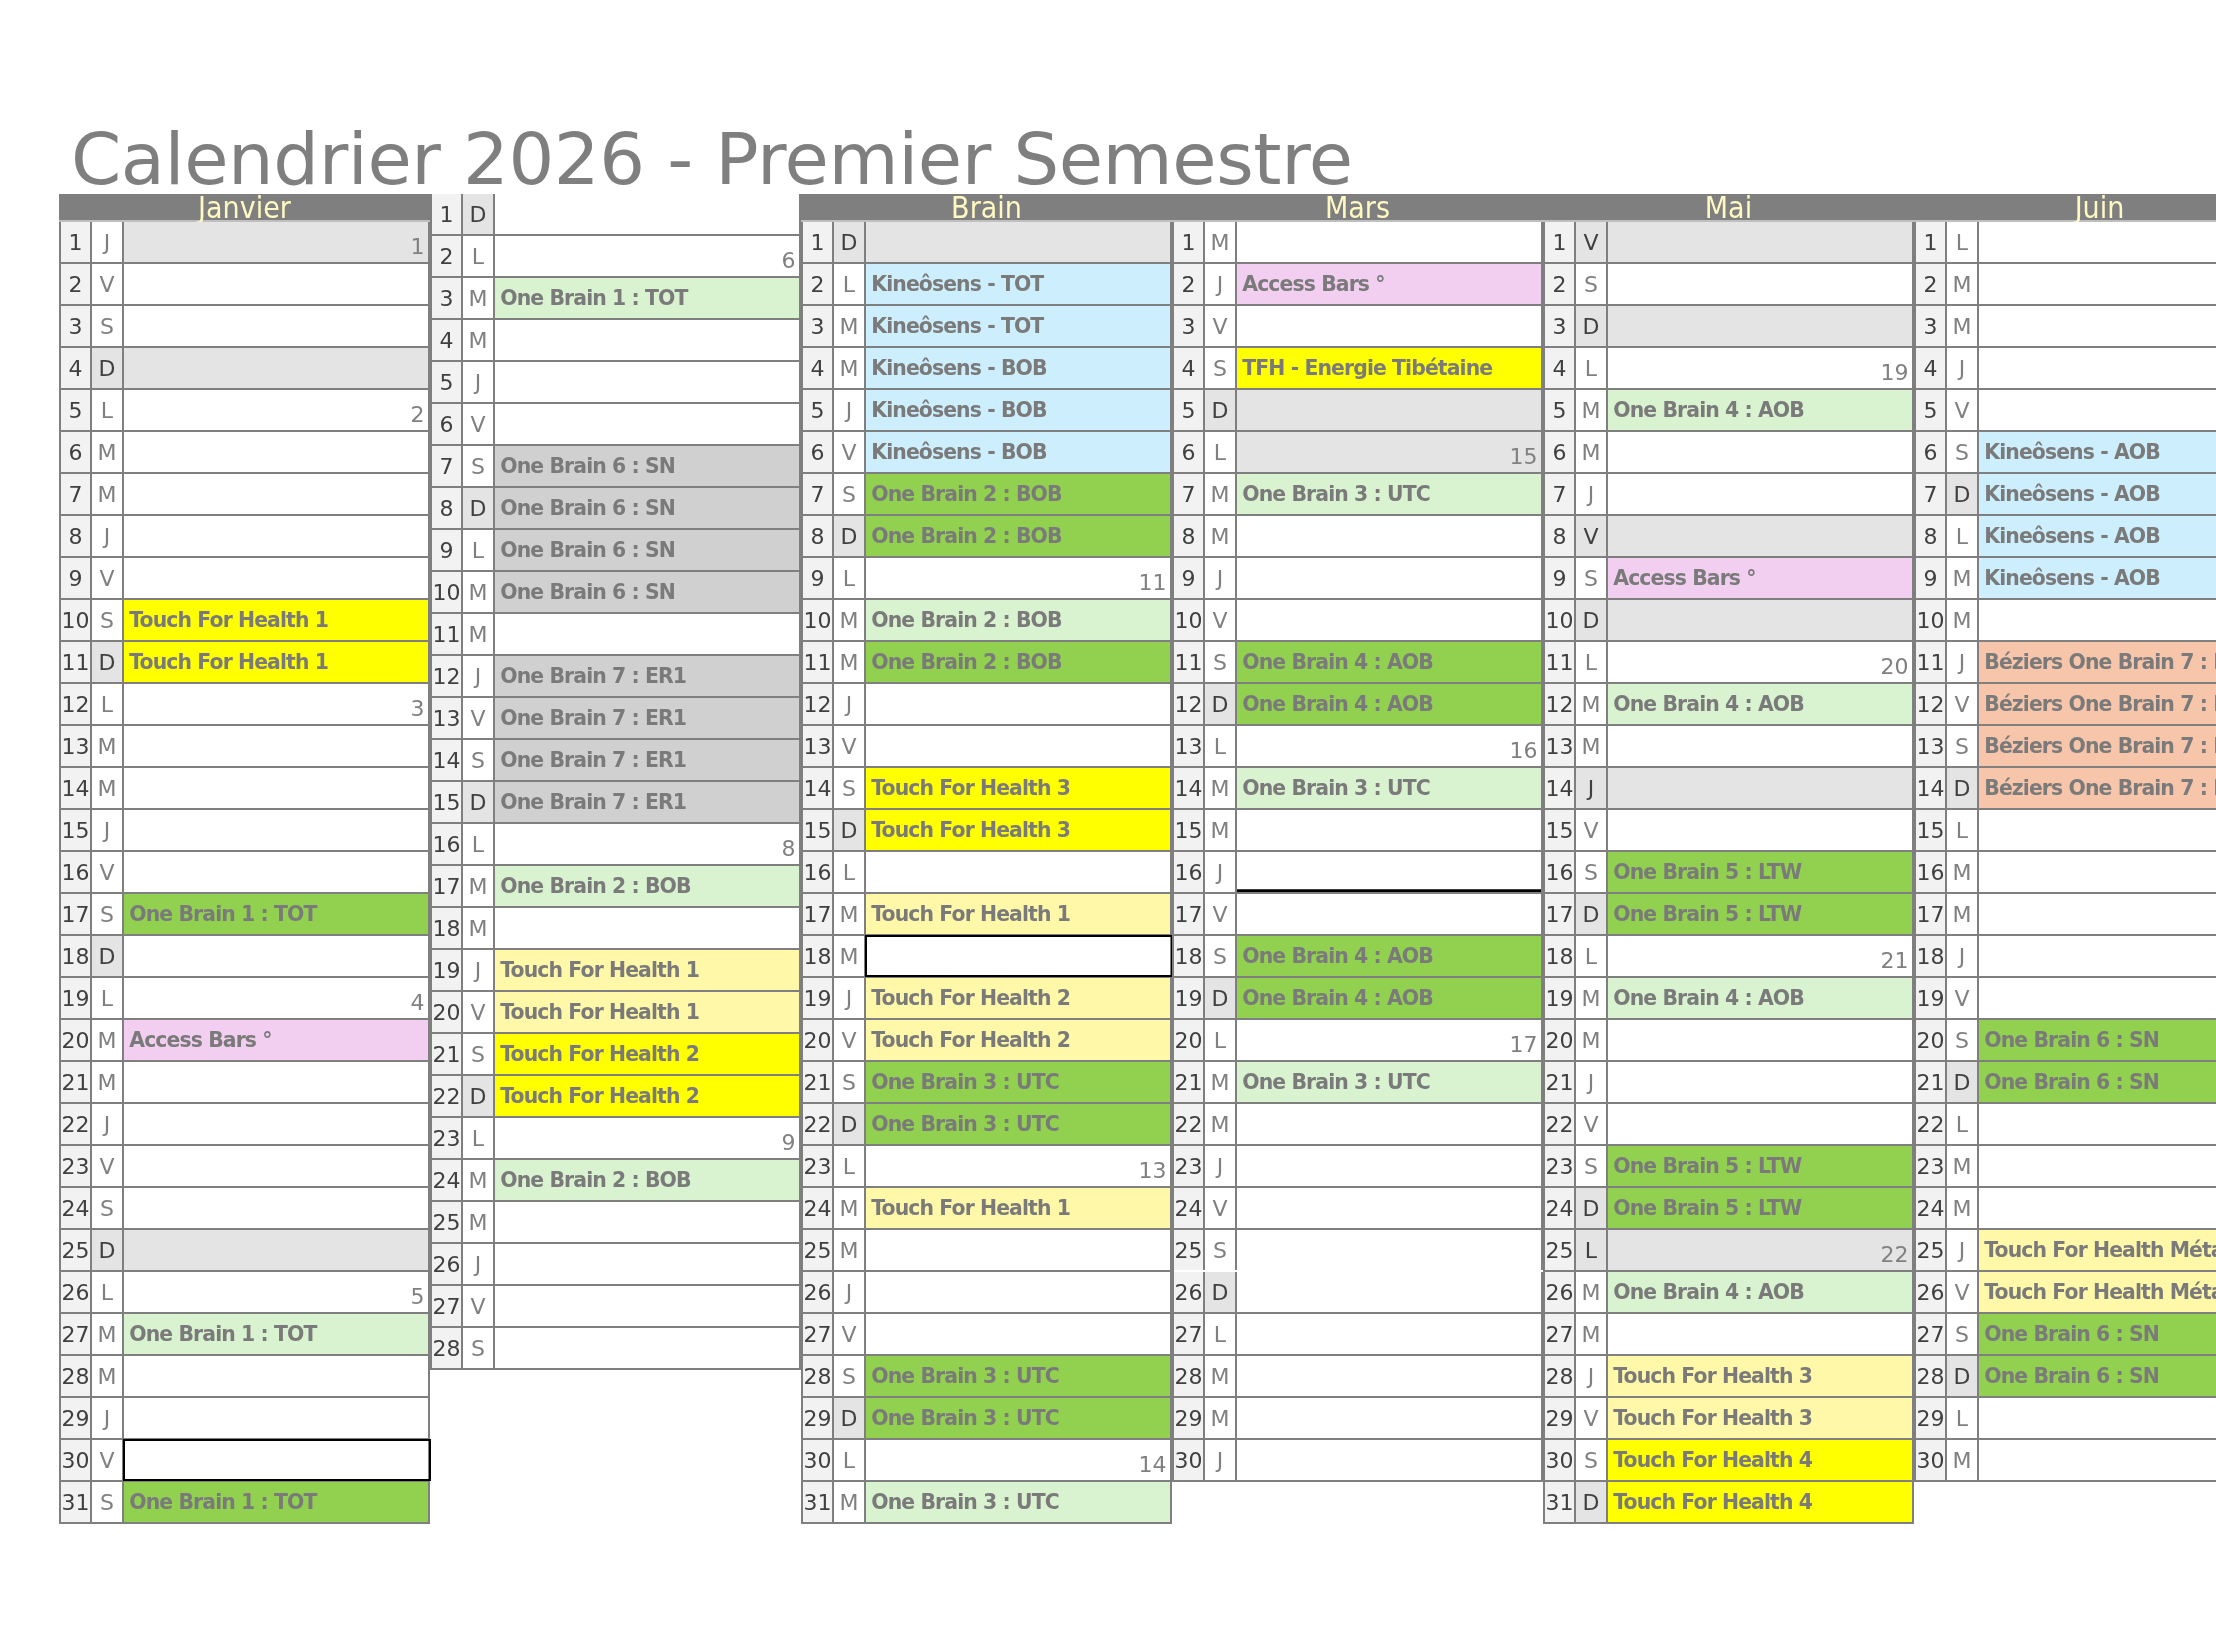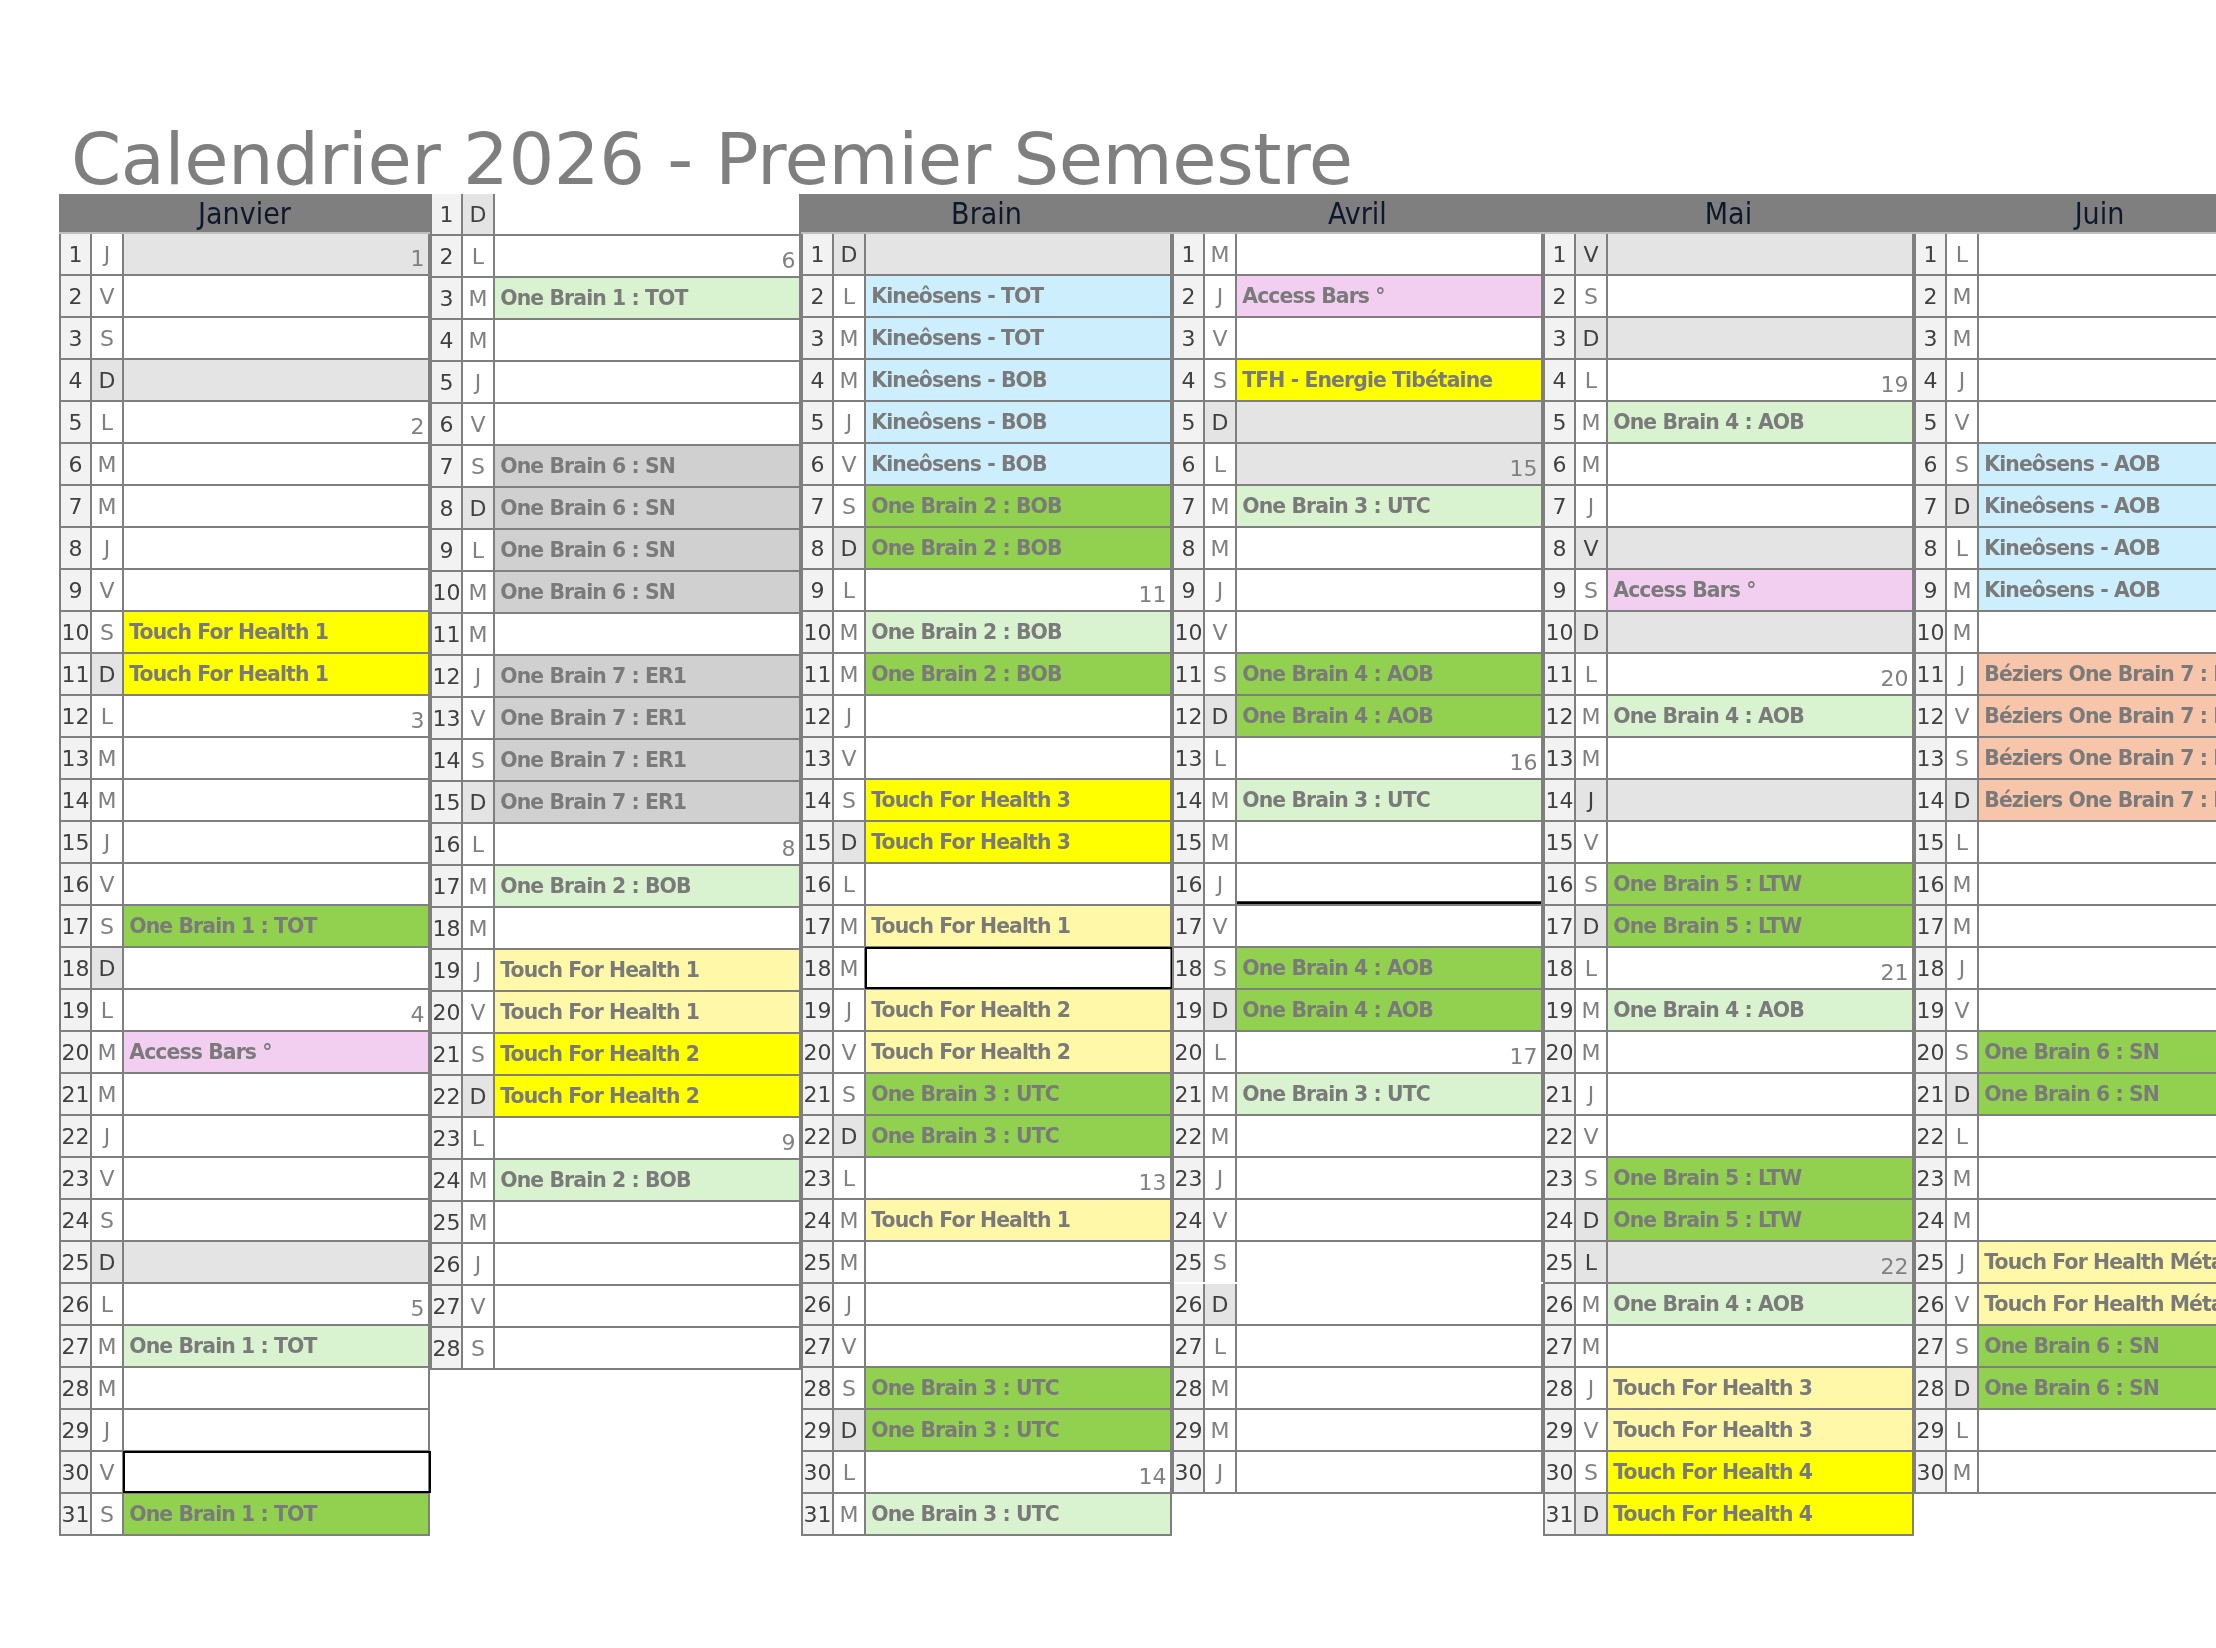--- a/index.html
+++ b/index.html
@@ -1,20 +1,20 @@
 <!DOCTYPE html>
 <html style="font-size:7px"><head>
 <meta charset="utf-8">
 <style>
   html,body{margin:0;padding:0;background:#ffffff;}
   body{width:2333px;height:1649px;position:relative;overflow:hidden;font-family:"DejaVu Sans",sans-serif;}
   .title{position:absolute;left:71px;top:117px;font-size:72px;color:#7f7f7f;font-family:"DejaVu Sans",sans-serif;letter-spacing:-0.4px;white-space:nowrap;}
   .grid{position:absolute;left:59px;top:194px;display:flex;}
   .month{width:371px;position:relative;}
-  .mhead{height:40px;background:#7f7f7f;color:#0f172a;font-size:30px;display:flex;align-items:center;justify-content:center;font-family:"DejaVu Sans Condensed","DejaVu Sans",sans-serif;border-bottom:2.7px solid #bfbfbf;box-sizing:border-box;}
+  .mhead{height:28px;background:#7f7f7f;color:#fef9c3;font-size:30px;display:flex;align-items:center;justify-content:center;font-family:"DejaVu Sans Condensed","DejaVu Sans",sans-serif;border-bottom:2.7px solid #bfbfbf;box-sizing:border-box;}
   .rows{border-left:2.7px solid #7f7f7f;}
   .row{display:flex;height:42px;box-sizing:border-box;border-bottom:2.7px solid #7f7f7f;}
   .row:first-child{border-top:0;}
   .dnum{width:31px;background:#f2f2f2;border-right:2.7px solid #7f7f7f;box-sizing:border-box;display:flex;align-items:center;justify-content:center;font-size:22px;color:#404040;}
   .dlet{width:32px;background:#ffffff;border-right:2.7px solid #7f7f7f;box-sizing:border-box;display:flex;align-items:center;justify-content:center;font-size:22px;color:#808080;}
   .dlet.sun{background:#e4e4e4;color:#404040;}
   .cell{flex:1;position:relative;background:#ffffff;border-right:2.7px solid #7f7f7f;box-sizing:border-box;display:flex;align-items:center;}
   .cell.hol{background:#e4e4e4;}
   .ev{font-family:"DejaVu Sans",sans-serif;font-weight:bold;font-size:20.4px;color:#7a7a7a;padding-left:5.3px;letter-spacing:-0.9px;white-space:nowrap;}
   .wk{position:absolute;right:3.5px;bottom:3.5px;font-size:22px;color:#808080;}
@@ -588,21 +588,21 @@
         <div class="row">
           <div class="dnum">31</div>
           <div class="dlet">M</div>
           <div class="cell" style="background: rgb(217, 242, 208);">
             <span class="ev">One Brain 3 : UTC</span>
           </div>
         </div>
       </div>
     </div>
     <div class="month">
-      <div class="mhead">Avril</div>
+      <div class="mhead">Mars</div>
       <div class="rows">
         <div class="row">
           <div class="dnum">1</div>
           <div class="dlet">M</div>
           <div class="cell"></div>
         </div>
         <div class="row">
           <div class="dnum">2</div>
           <div class="dlet">J</div>
           <div class="cell" style="background: rgb(242, 207, 240);">

